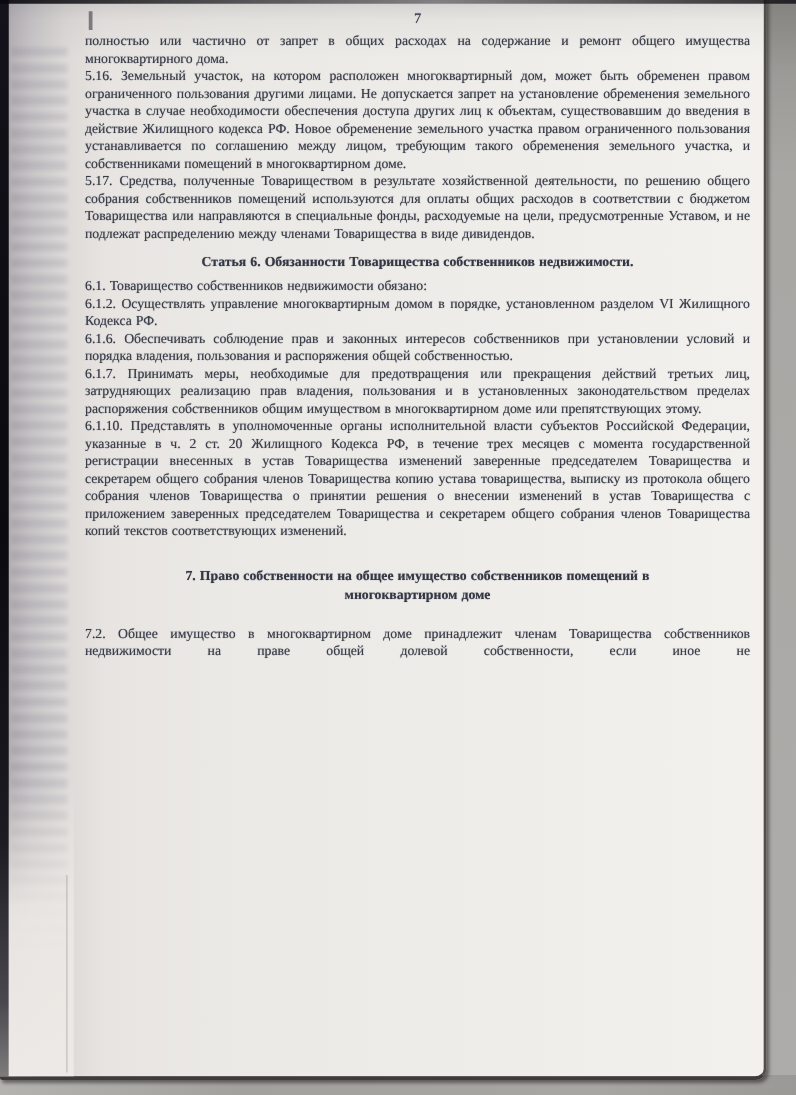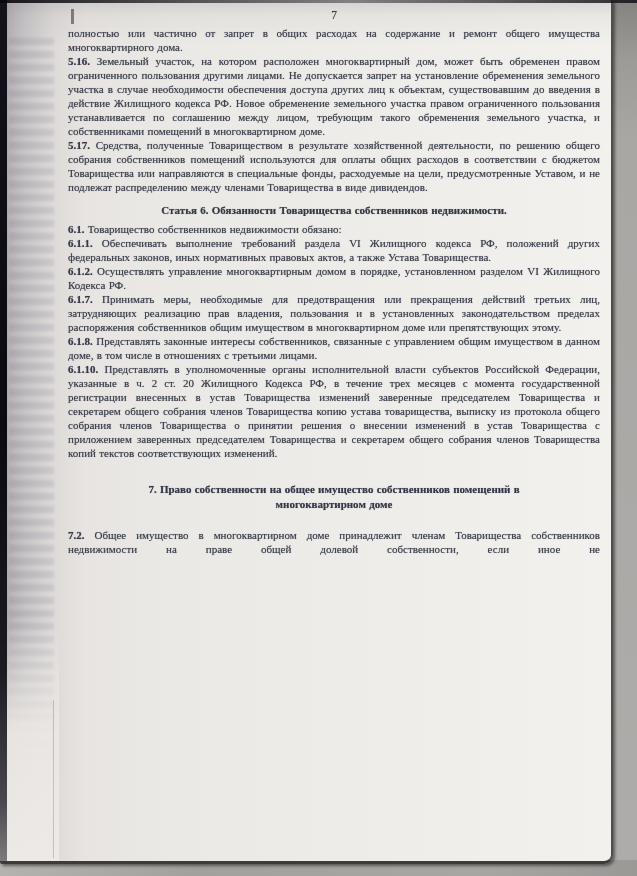--- a/index.html
+++ b/index.html
@@ -43,21 +43,21 @@
                font-size:11.5px;color:#3c404c;text-shadow:0 0 .8px rgba(60,64,78,.7);}
   .content{position:absolute;left:68px;top:26px;width:532px;
            font-size:11px;line-height:14px;color:#3a3e4a;
            text-align:justify;text-shadow:0 0 .8px rgba(60,64,78,.65);
            word-spacing:.5px;}
   .content p{margin:0;}
   .content p.h1{font-weight:bold;text-align:right;text-align-last:center;margin:9px 0 5px;
                 color:#343846;white-space:pre-line;}
   .content p.h2{font-weight:bold;text-align-last:center;margin:22px 0 16px;
                 color:#343846;white-space:pre-line;line-height:15px;}
-  .content .lead{font-weight:bold;color:#363a47;}
+  .content .lead{font-weight:normal;color:#363a47;}
   .content p.cont{text-align-last:justify;}
 </style>
 </head>
 <body>
 
 <div class="stage">
   <div class="scan-right"></div>
   <div class="scan-bottom"></div>
 
   <div class="page">
@@ -67,24 +67,23 @@
     <div class="crease"></div>
     <div class="tick"></div>
 
     <div class="page-number">7</div>
     <div class="content">
         <p class="p">полностью или частично от запрет в общих расходах на содержание и ремонт общего имущества многоквартирного дома.</p>
         <p class="p"><span class="lead">5.16.</span> Земельный участок, на котором расположен многоквартирный дом, может быть обременен правом ограниченного пользования другими лицами. Не допускается запрет на установление обременения земельного участка в случае необходимости обеспечения доступа других лиц к объектам, существовавшим до введения в действие Жилищного кодекса РФ. Новое обременение земельного участка правом ограниченного пользования устанавливается по соглашению между лицом, требующим такого обременения земельного участка, и собственниками помещений в многоквартирном доме.</p>
         <p class="p"><span class="lead">5.17.</span> Средства, полученные Товариществом в результате хозяйственной деятельности, по решению общего собрания собственников помещений используются для оплаты общих расходов в соответствии с бюджетом Товарищества или направляются в специальные фонды, расходуемые на цели, предусмотренные Уставом, и не подлежат распределению между членами Товарищества в виде дивидендов.</p>
         <p class="h1">Статья 6. Обязанности Товарищества собственников недвижимости.</p>
         <p class="p"><span class="lead">6.1.</span> Товарищество собственников недвижимости обязано:</p>
-        <p class="p"><span class="lead">6.1.1.</span> Обеспечивать выполнение требований раздела VI Жилищного кодекса РФ, положений других федеральных законов, иных нормативных правовых актов, а также Устава Товарищества.</p>
         <p class="p"><span class="lead">6.1.2.</span> Осуществлять управление многоквартирным домом в порядке, установленном разделом VI Жилищного Кодекса РФ.</p>
+        <p class="p"><span class="lead">6.1.6.</span> Обеспечивать соблюдение прав и законных интересов собственников при установлении условий и порядка владения, пользования и распоряжения общей собственностью.</p>
         <p class="p"><span class="lead">6.1.7.</span> Принимать меры, необходимые для предотвращения или прекращения действий третьих лиц, затрудняющих реализацию прав владения, пользования и в установленных законодательством пределах распоряжения собственников общим имуществом в многоквартирном доме или препятствующих этому.</p>
-        <p class="p"><span class="lead">6.1.8.</span> Представлять законные интересы собственников, связанные с управлением общим имуществом в данном доме, в том числе в отношениях с третьими лицами.</p>
         <p class="p"><span class="lead">6.1.10.</span> Представлять в уполномоченные органы исполнительной власти субъектов Российской Федерации, указанные в ч. 2 ст. 20 Жилищного Кодекса РФ, в течение трех месяцев с момента государственной регистрации внесенных в устав Товарищества изменений заверенные председателем Товарищества и секретарем общего собрания членов Товарищества копию устава товарищества, выписку из протокола общего собрания членов Товарищества о принятии решения о внесении изменений в устав Товарищества с приложением заверенных председателем Товарищества и секретарем общего собрания членов Товарищества копий текстов соответствующих изменений.</p>
         <p class="h2">7. Право собственности на общее имущество собственников помещений в
 многоквартирном доме</p>
         <p class="p cont"><span class="lead">7.2.</span> Общее имущество в многоквартирном доме принадлежит членам Товарищества собственников недвижимости на праве общей долевой собственности, если иное не</p>
       </div>
   </div>
 
   <div class="top-shadow"></div>
 </div>
 

